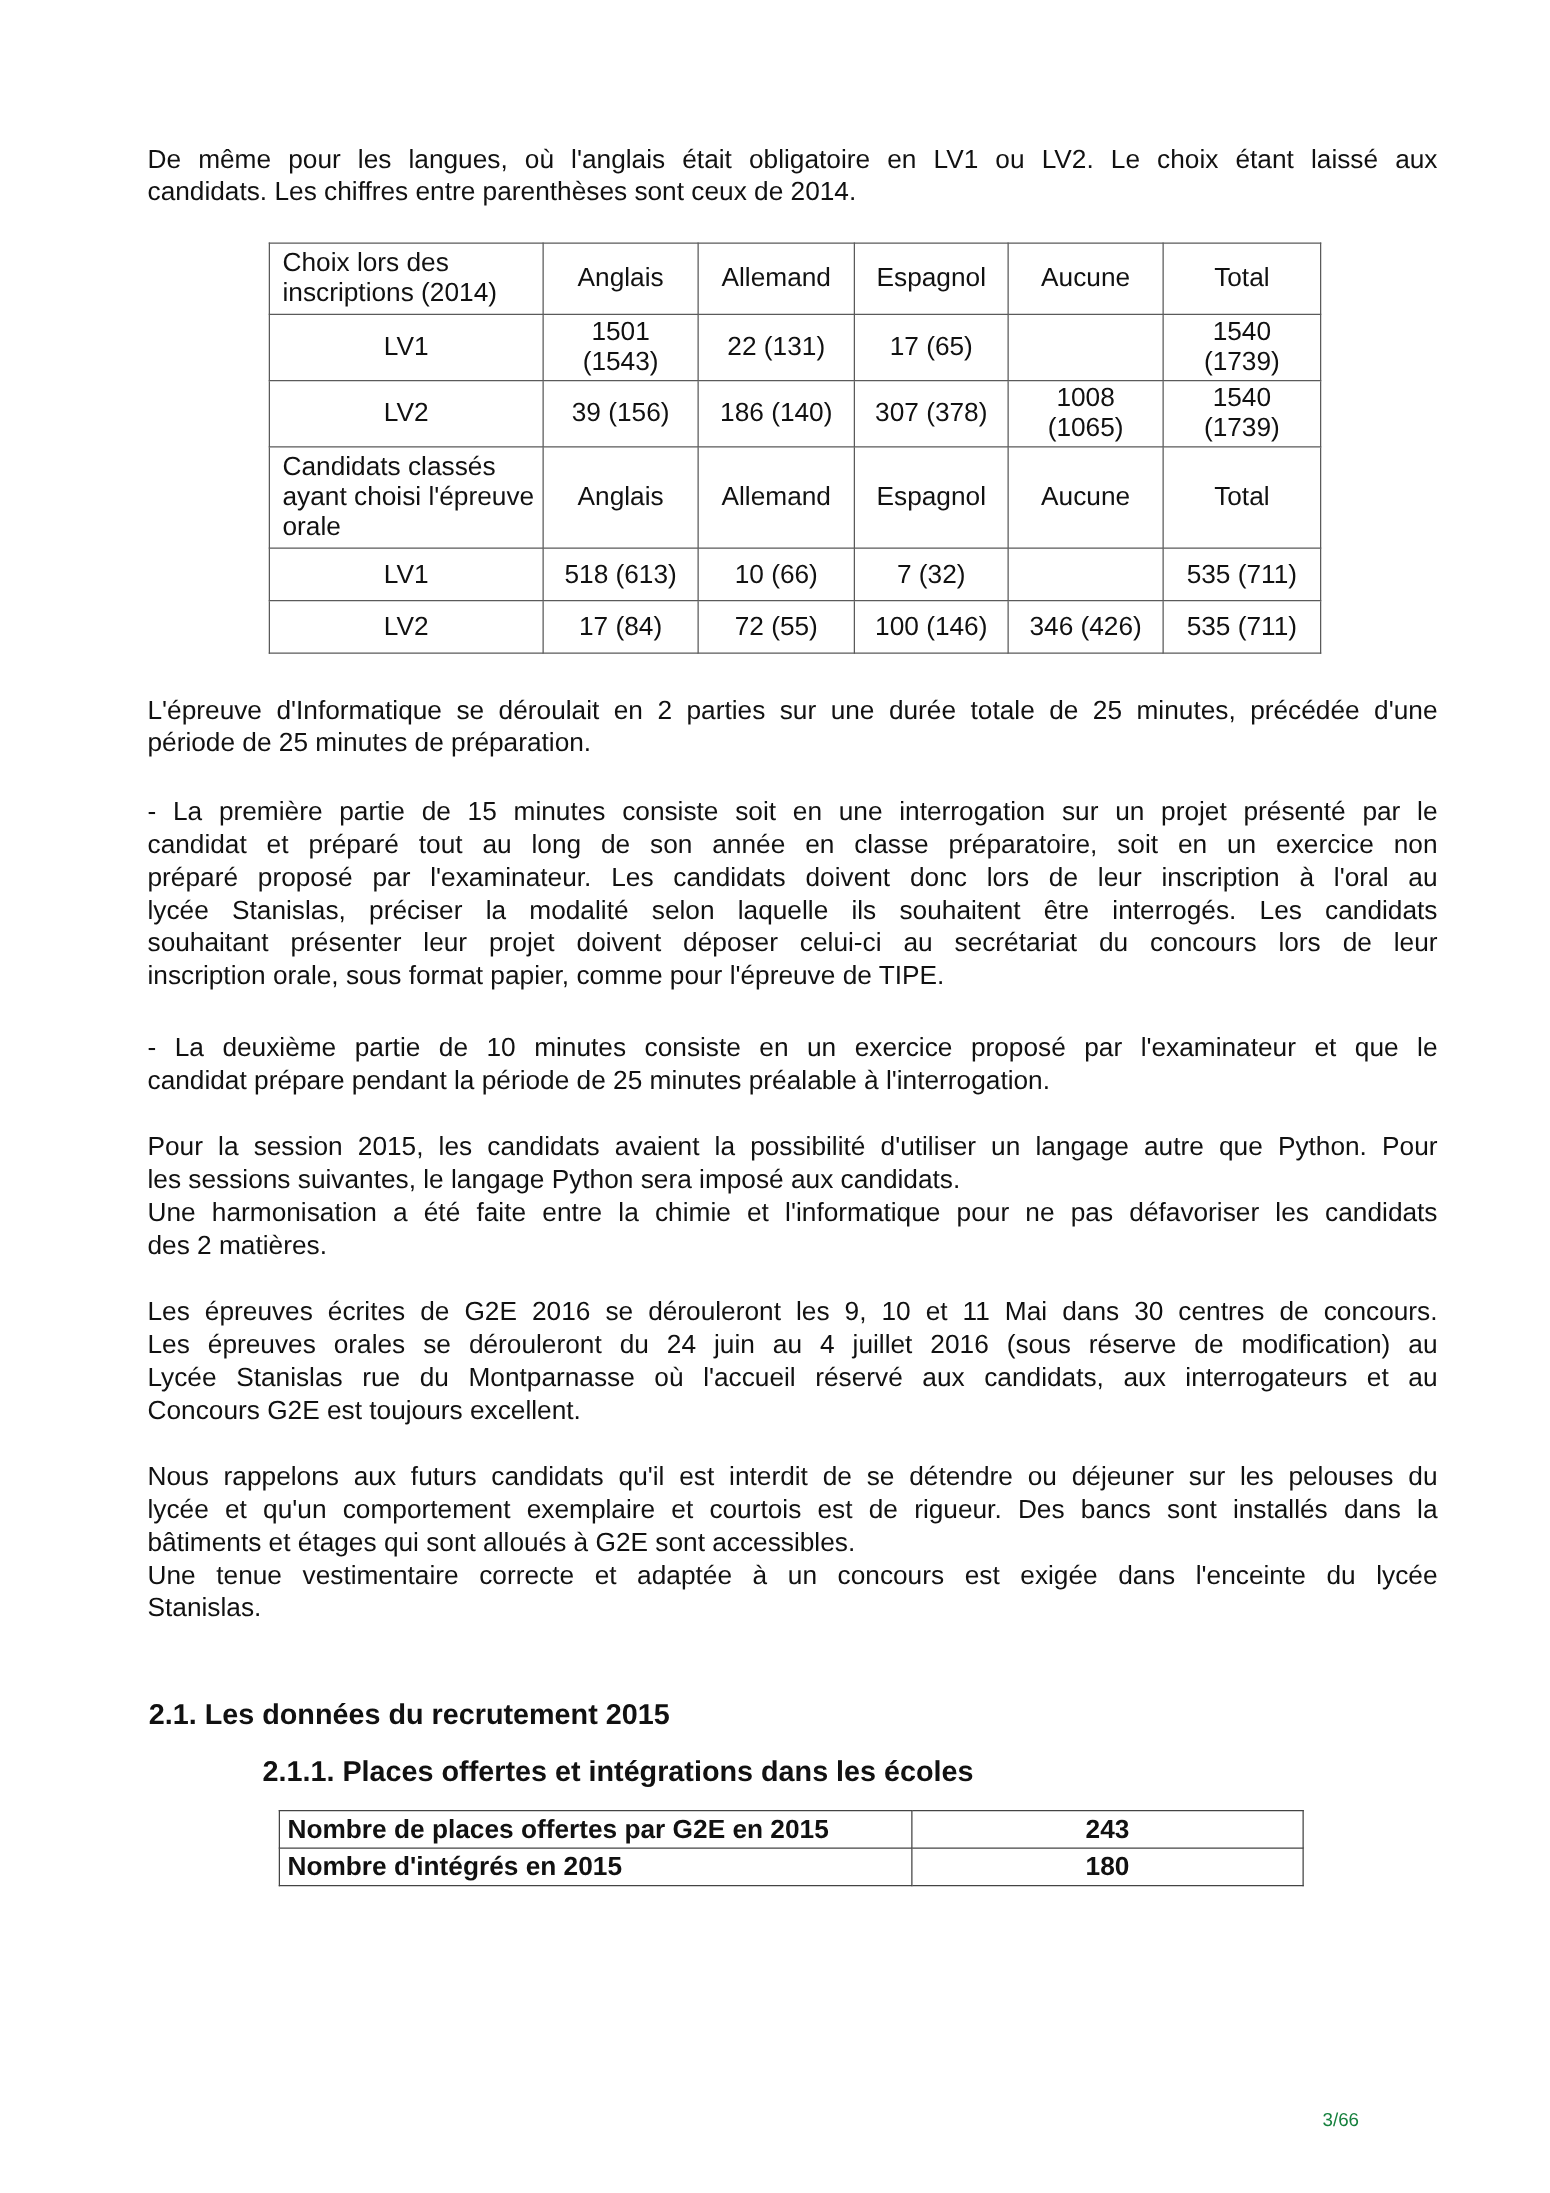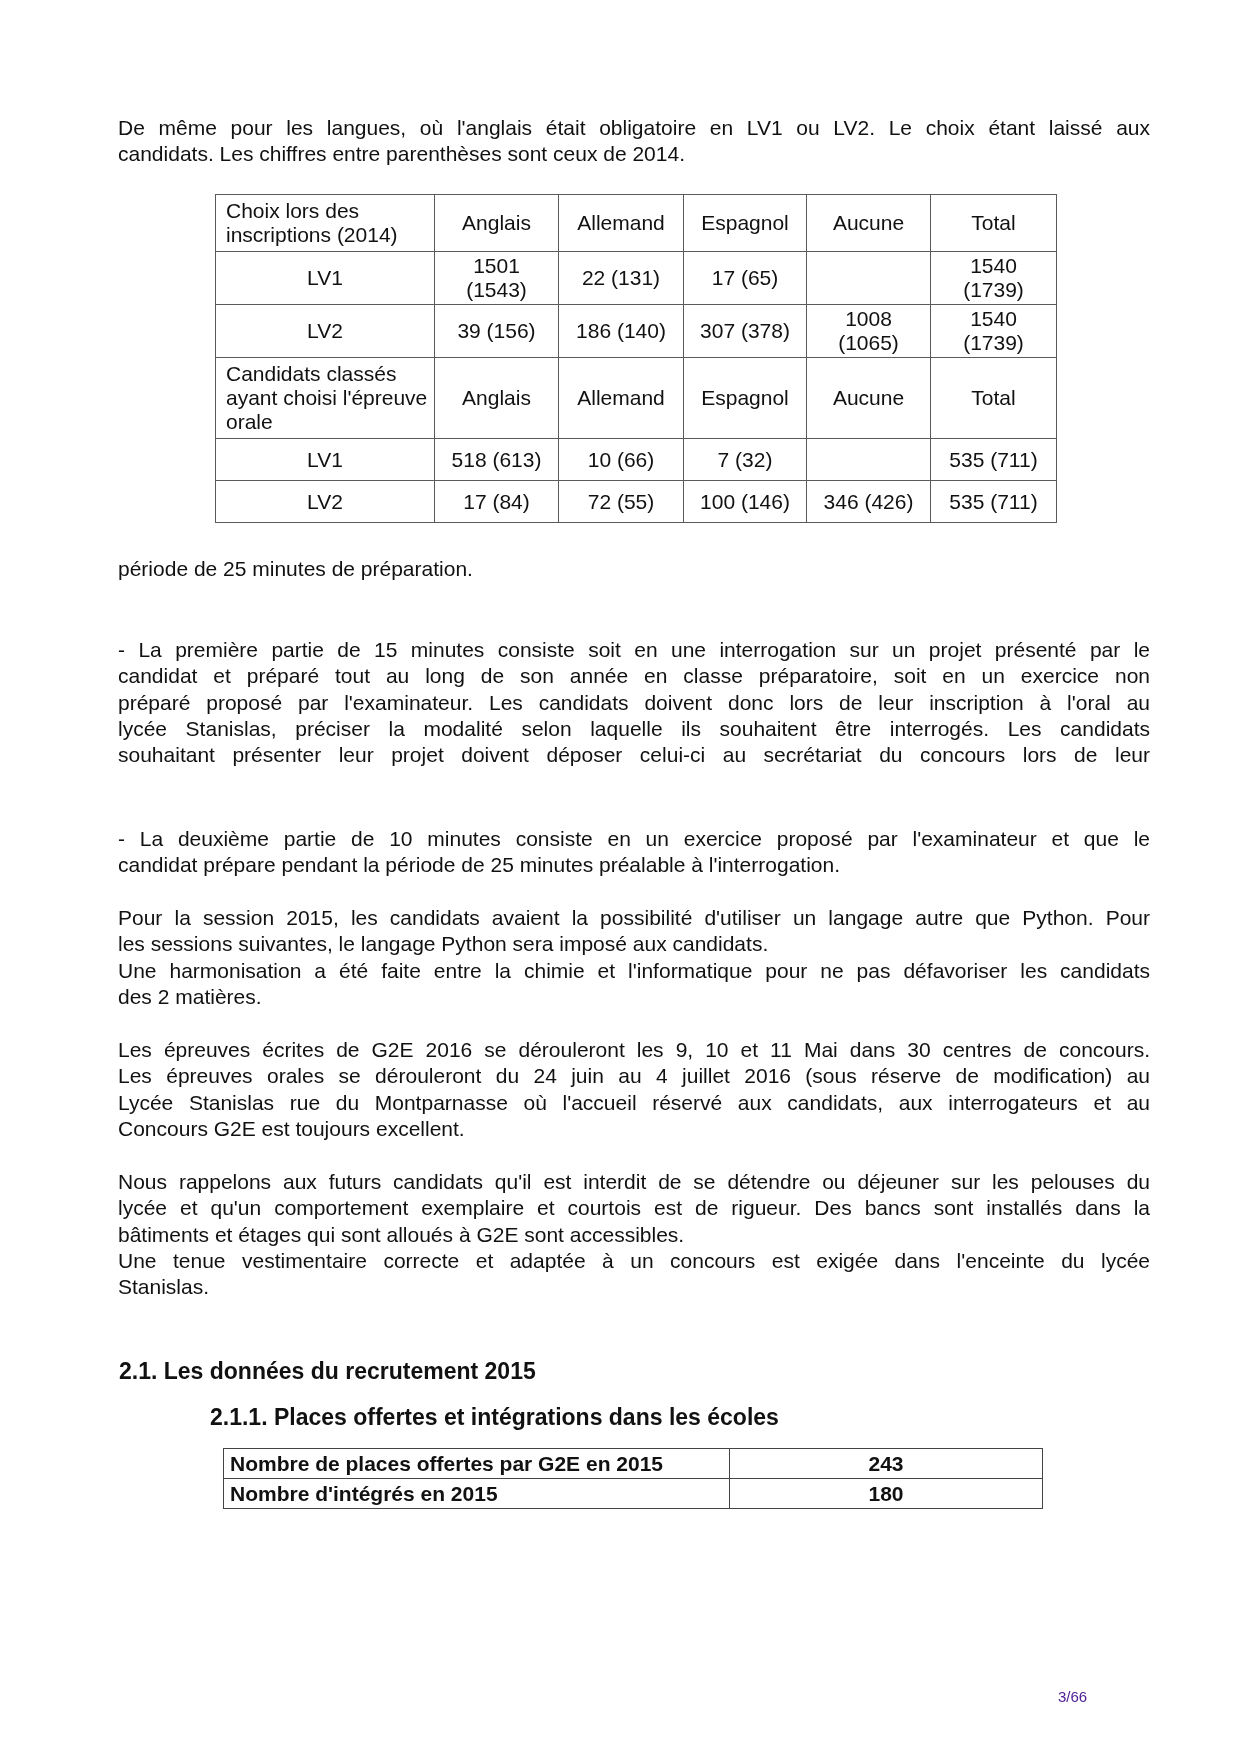--- a/index.html
+++ b/index.html
@@ -35,21 +35,21 @@
   }
   table.places {
     position: absolute; left: 223px; top: 1448px; width: 819px;
     border-collapse: collapse; font-size: 21px; font-weight: bold; table-layout: fixed;
   }
   table.places td {
     border: 1.5px solid #444444; height: 29px; padding: 0 6px; line-height: 24px;
   }
   table.places td.v { text-align: center; }
   .pagenum {
-    position: absolute; left: 1058px; top: 1688px; font-size: 15px; color: #4c1d95;
+    position: absolute; left: 1058px; top: 1688px; font-size: 15px; color: #15803d;
   }
 </style>
 </head>
 <body>
 
 <div class="page">
 
   <div class="p" style="top:115px;">
     <span class="line bullet-line">De même pour les langues, où l'anglais était obligatoire en LV1 ou LV2. Le choix étant laissé aux</span>
     <span class="line last">candidats. Les chiffres entre parenthèses sont ceux de 2014.</span>
@@ -110,29 +110,31 @@
       <td>17 (84)</td>
       <td>72 (55)</td>
       <td>100 (146)</td>
       <td>346 (426)</td>
       <td>535 (711)</td>
     </tr>
   </tbody>
     </table>
 
   <div class="p" style="top:556px;">
+    <span class="line bullet-line">L'épreuve d'Informatique se déroulait en 2 parties sur une durée totale de 25 minutes, précédée d'une</span>
     <span class="line last">période de 25 minutes de préparation.</span>
   </div>
 
   <div class="p" style="top:637px;">
     <span class="line bullet-line">-   La première partie de 15 minutes consiste soit en une interrogation sur un projet présenté par le</span>
     <span class="line bullet-line">candidat et préparé tout au long de son année en classe préparatoire, soit en un exercice non</span>
     <span class="line bullet-line">préparé proposé par l'examinateur. Les candidats doivent donc lors de leur inscription à l'oral au</span>
     <span class="line bullet-line">lycée Stanislas, préciser la modalité selon laquelle ils souhaitent être interrogés. Les candidats</span>
     <span class="line bullet-line">souhaitant présenter leur projet doivent déposer celui-ci au secrétariat du concours lors de leur</span>
+    <span class="line last">inscription orale, sous format papier, comme pour l'épreuve de TIPE.</span>
   </div>
 
   <div class="p" style="top:826px;">
     <span class="line bullet-line">-   La deuxième partie de 10 minutes consiste en un exercice proposé par l'examinateur et que le</span>
     <span class="line last">candidat prépare pendant la période de 25 minutes préalable à l'interrogation.</span>
   </div>
 
   <div class="p" style="top:905px;">
     <span class="line bullet-line">Pour la session 2015, les candidats avaient  la possibilité d'utiliser un langage autre que Python. Pour</span>
     <span class="line last">les sessions suivantes, le langage Python sera imposé aux candidats.</span>

